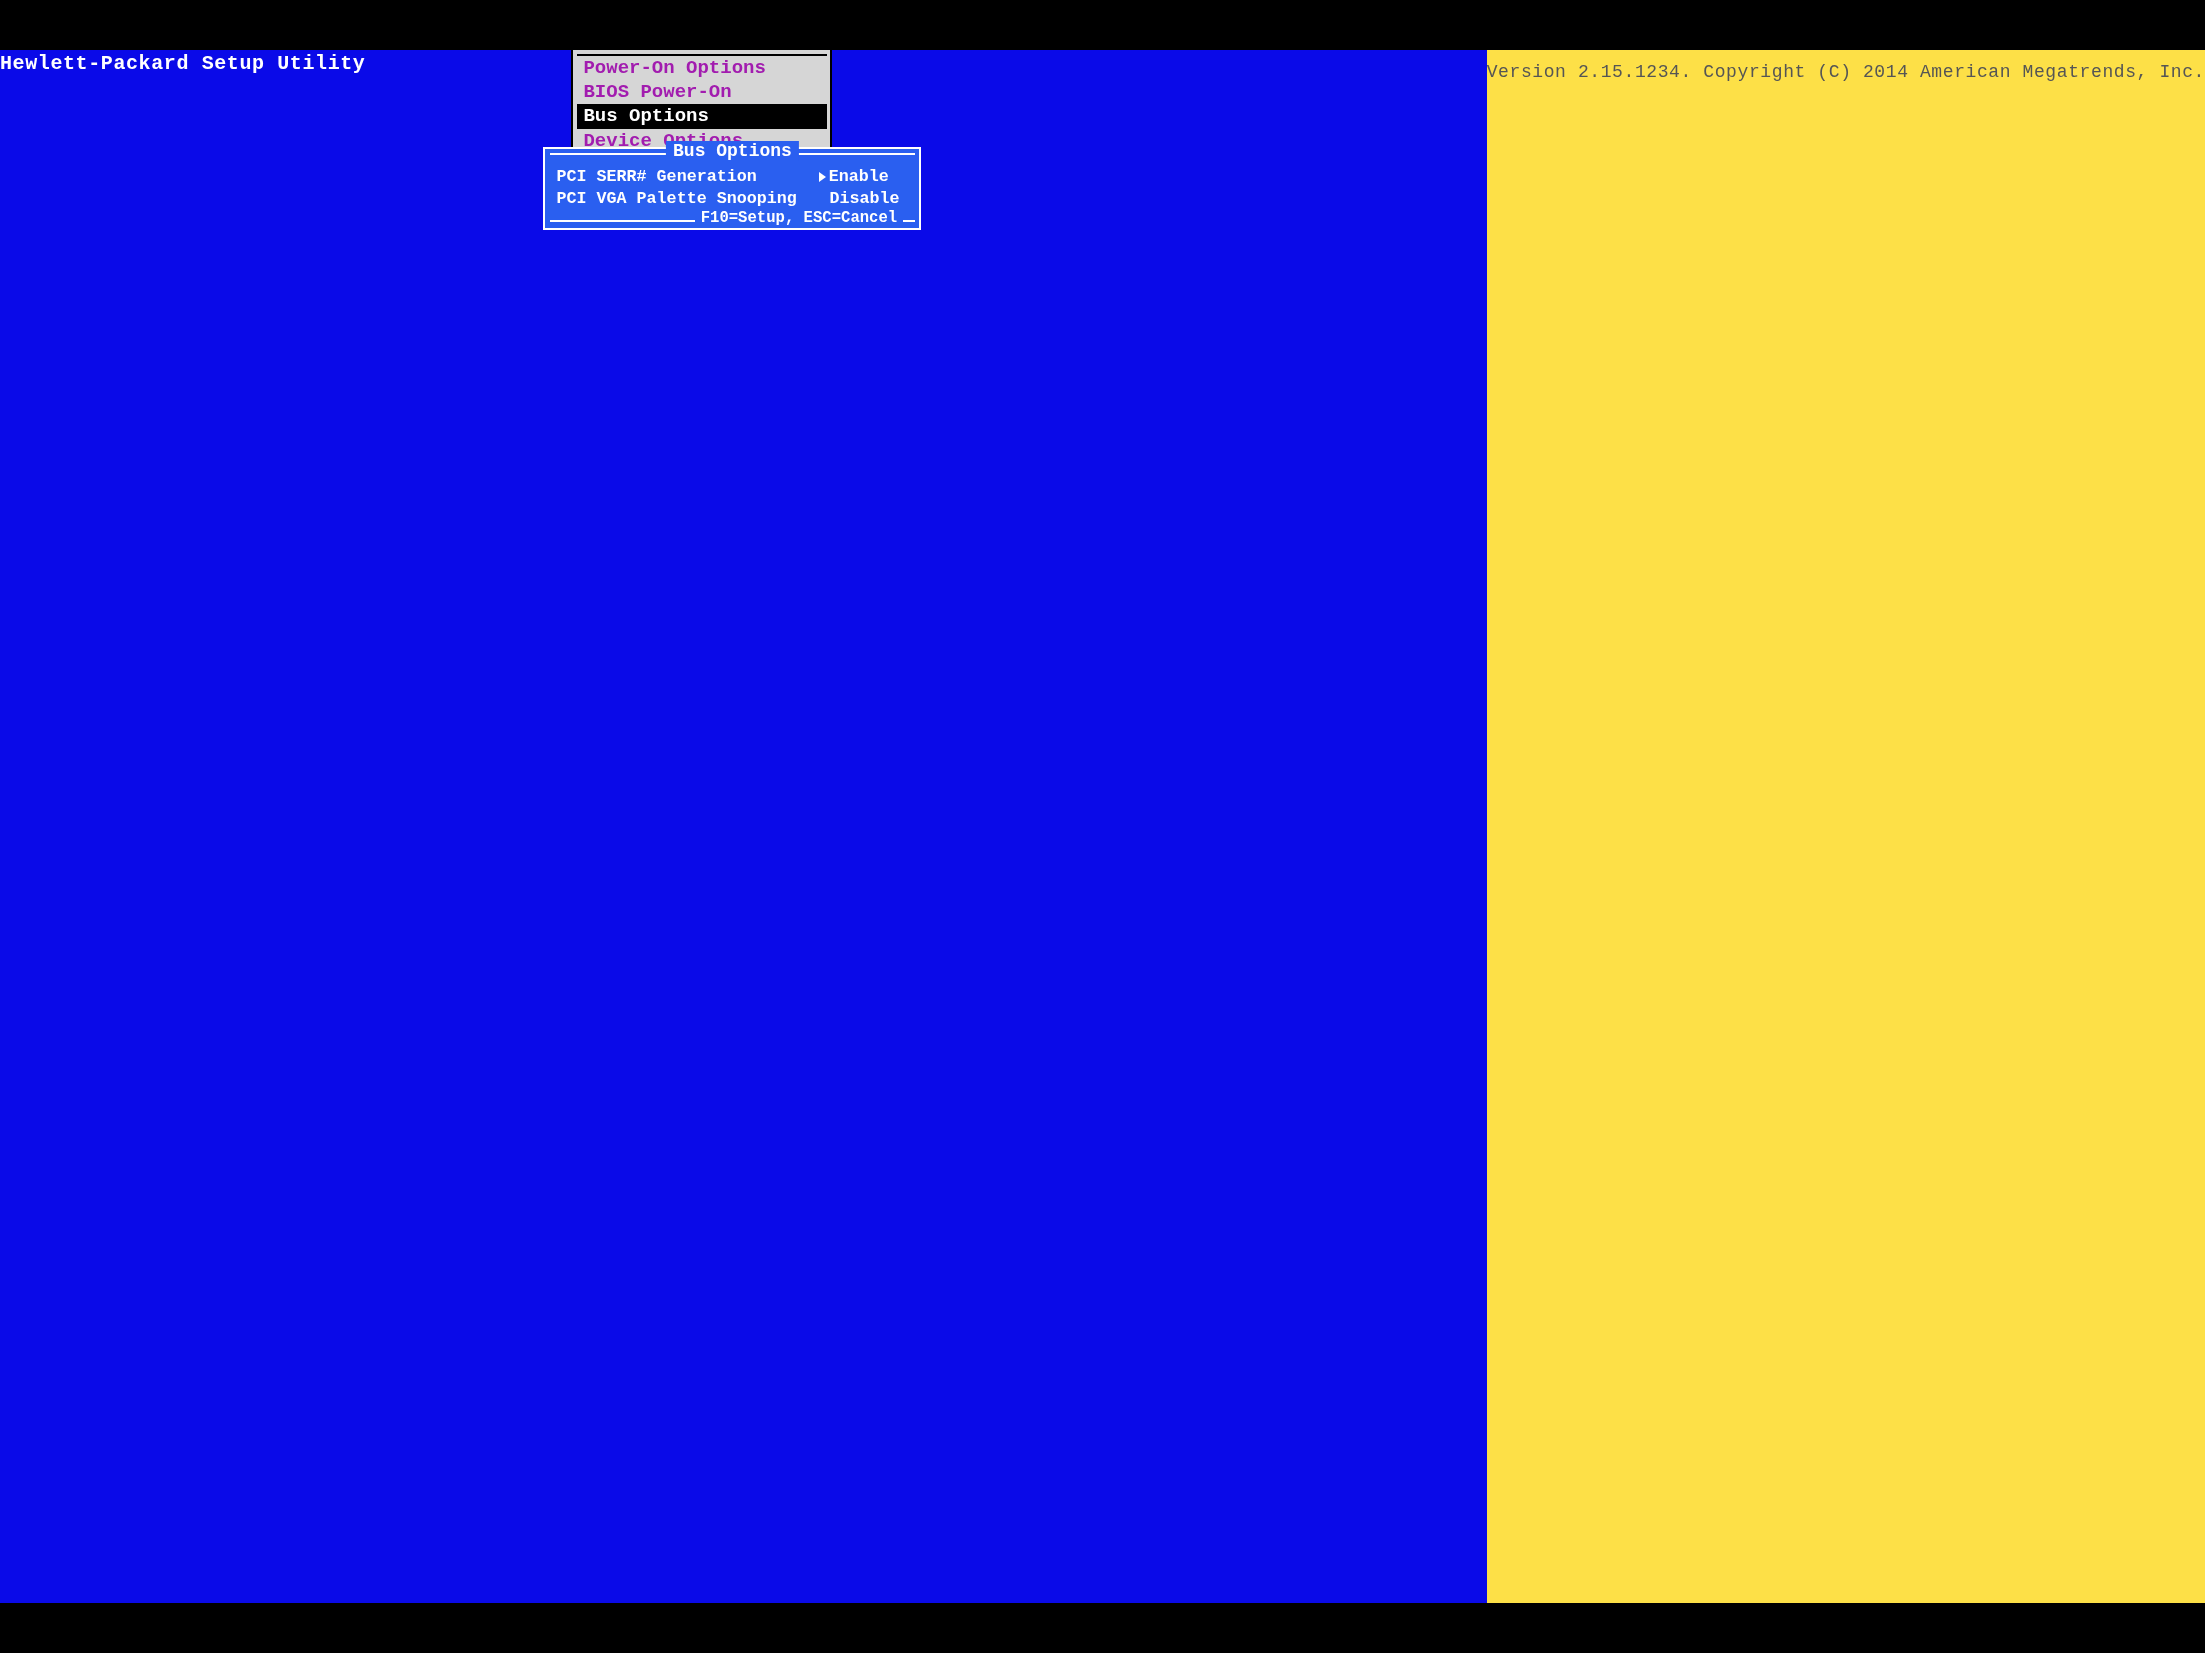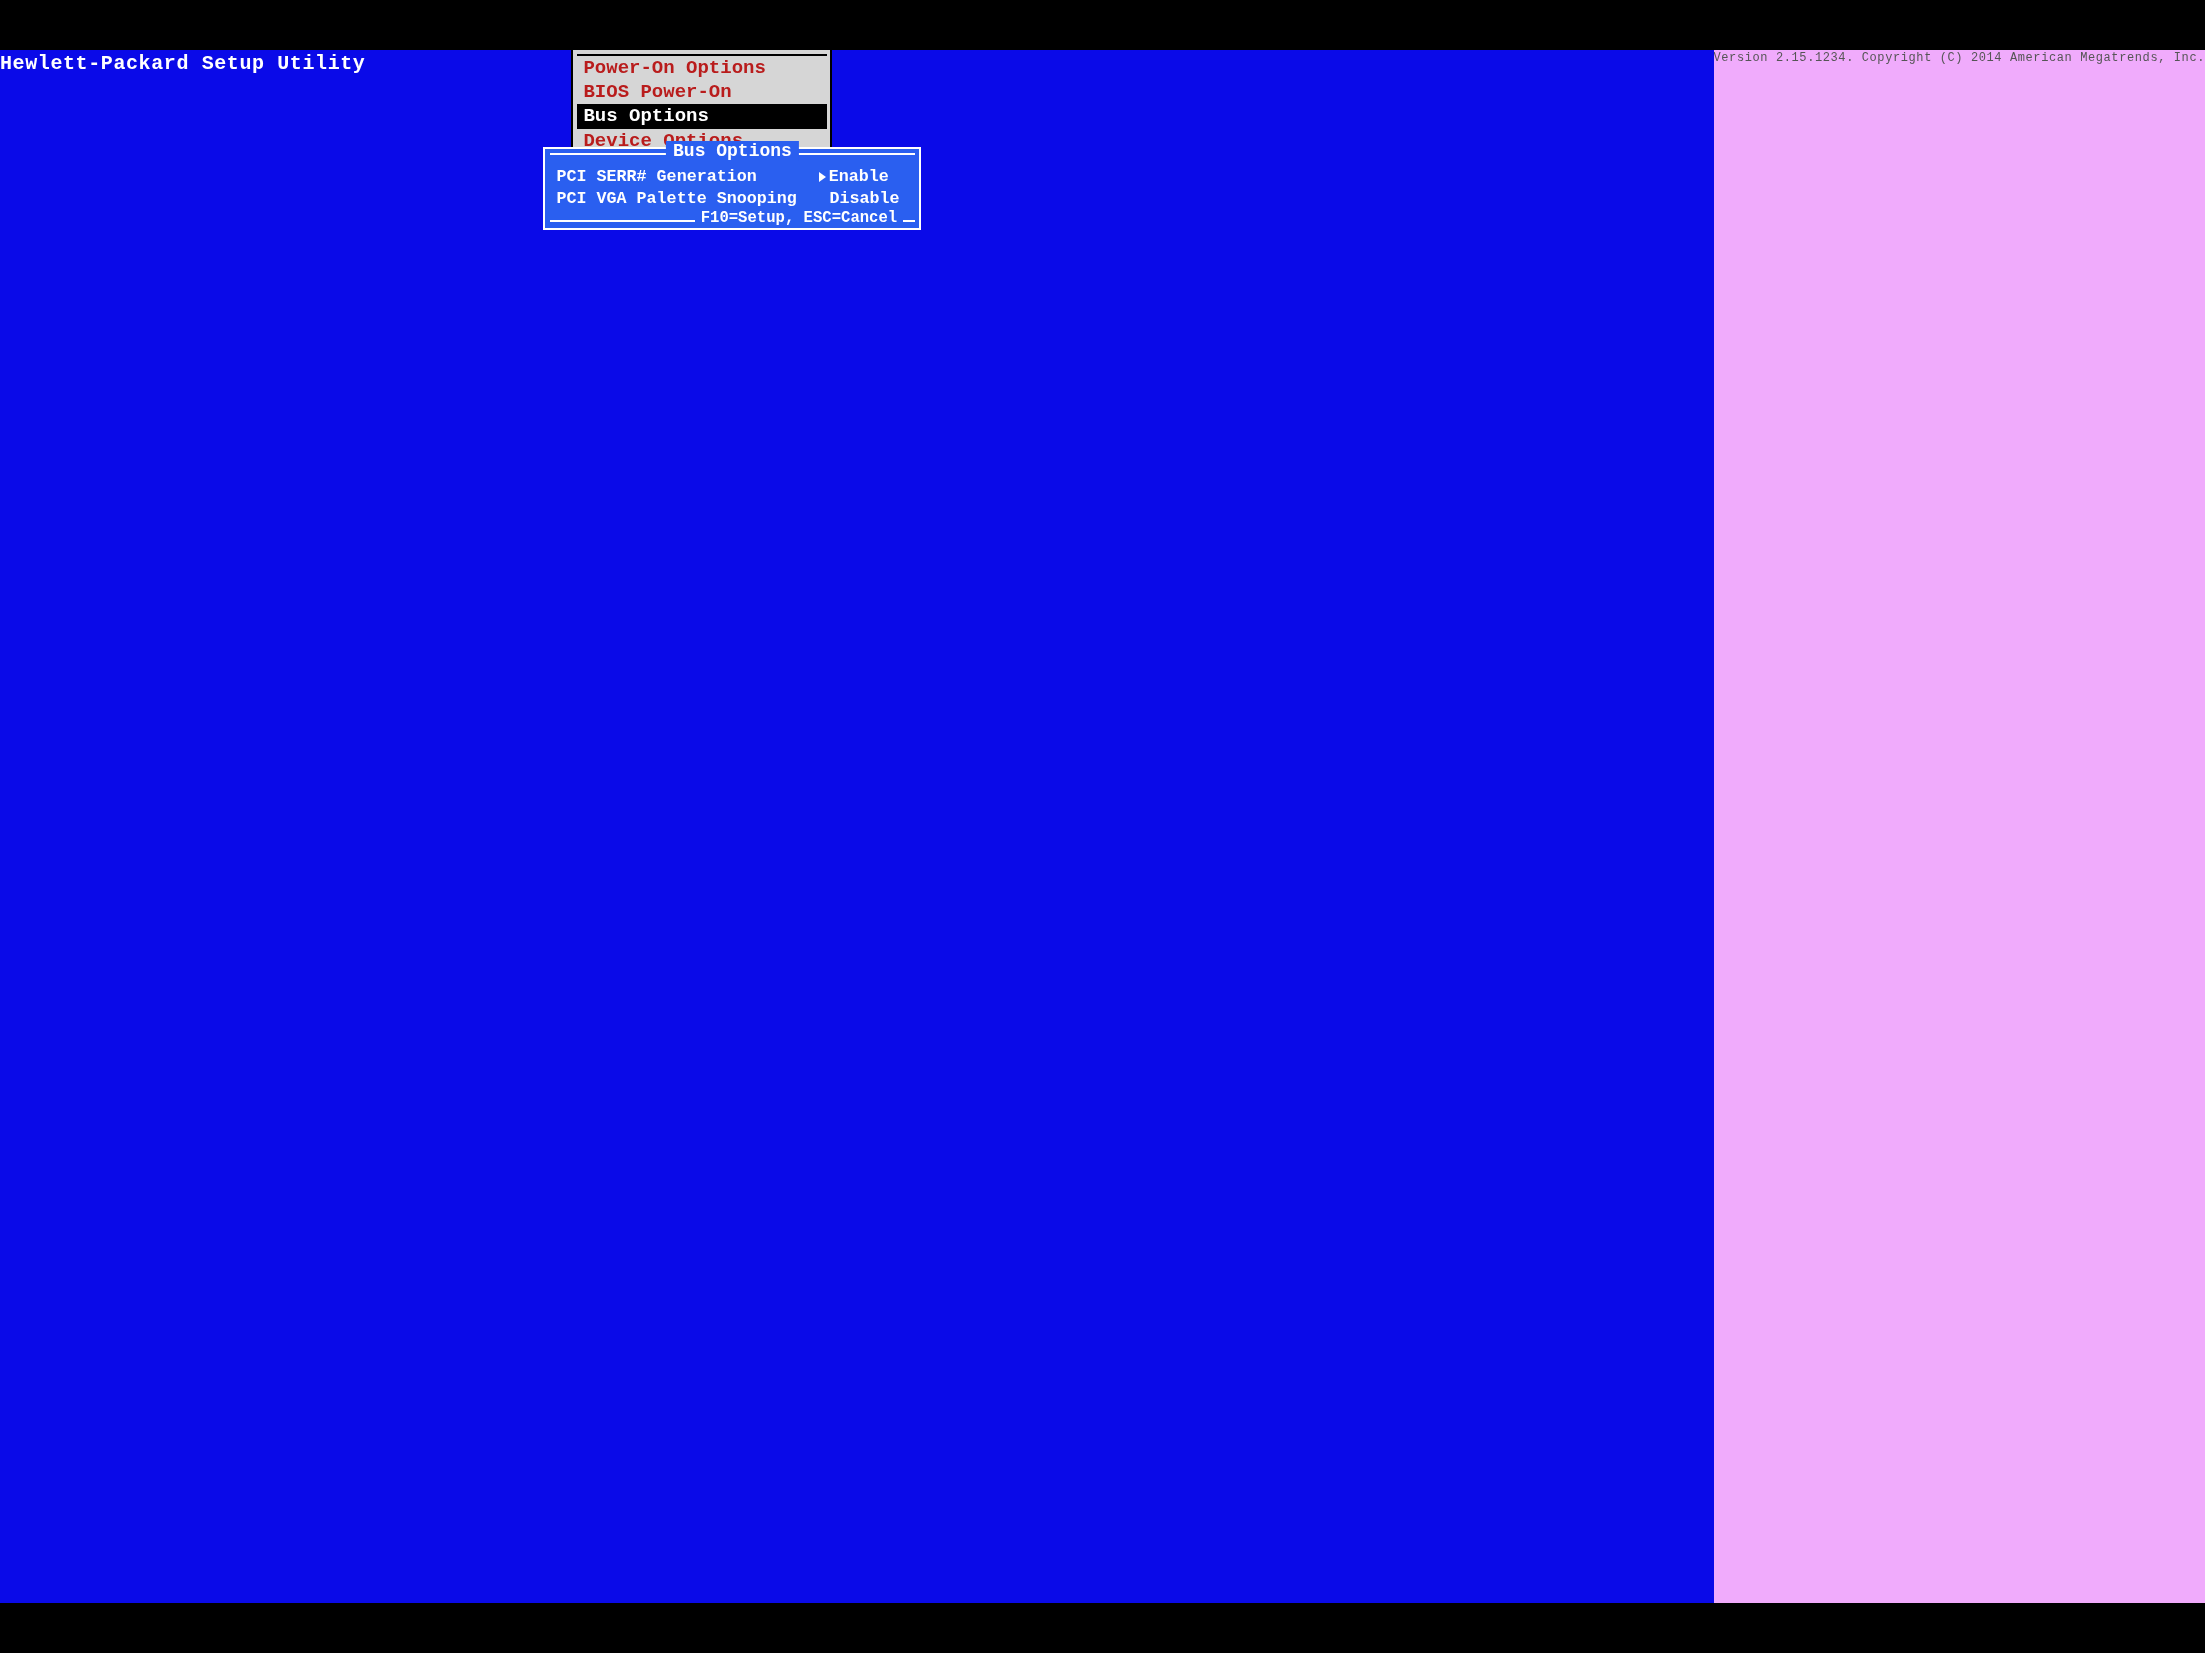--- a/index.html
+++ b/index.html
@@ -64,21 +64,21 @@
       border: 1.1px solid #000;
       margin: 0 3.3px;
       border-top: 2.2px double #000;
       border-bottom: none;
       border-left: none;
       border-right: none;
     }
     .dropdown-item {
       padding: 1.1px 6.7px;
       font-size: 19px;
-      color: #b91c1c;
+      color: #a21caf;
       cursor: pointer;
       font-weight: bold;
     }
     .dropdown-item.selected {
       background: #000;
       color: #fff;
     }
     .sub-dialog {
       position: absolute;
       top: 97px;
@@ -152,25 +152,25 @@
       position: absolute;
       top: -5.6px;
       right: 16.7px;
       background: #2a5ff0;
       color: #fff;
       padding: 0 5.6px;
       font-size: 15.6px;
       font-weight: bold;
     }
     .status-bar {
-      background: #f0abfc;
+      background: #fde047;
       color: #555;
       text-align: center;
-      font-size: 12px;
-      padding: 1px 0;
+      font-size: 18px;
+      padding: 12px 0;
       letter-spacing: 0.6px;
     }
   </style>
 </head>
 <body>
 
 <div class="screen">
 
   <div class="title-bar">Hewlett-Packard Setup Utility</div>
 

